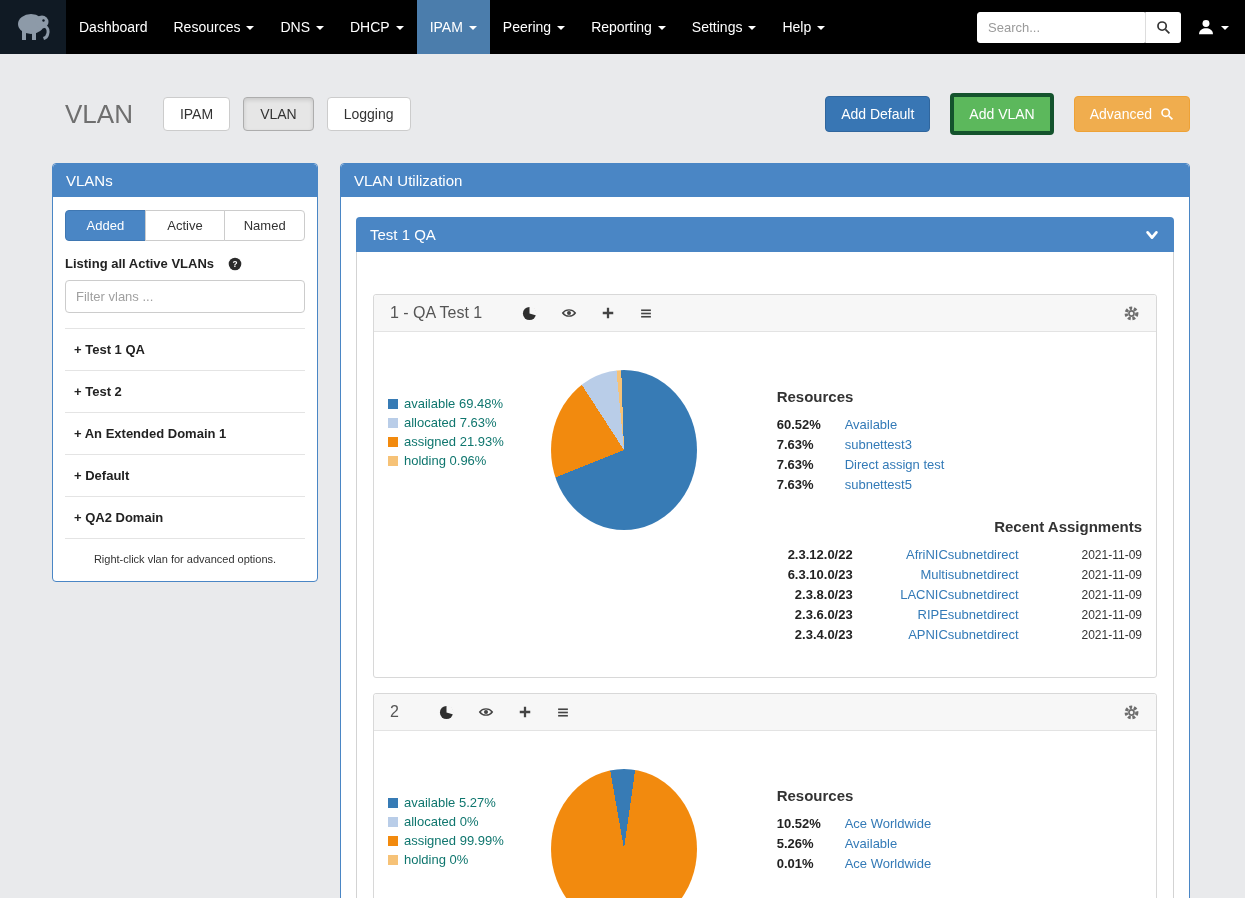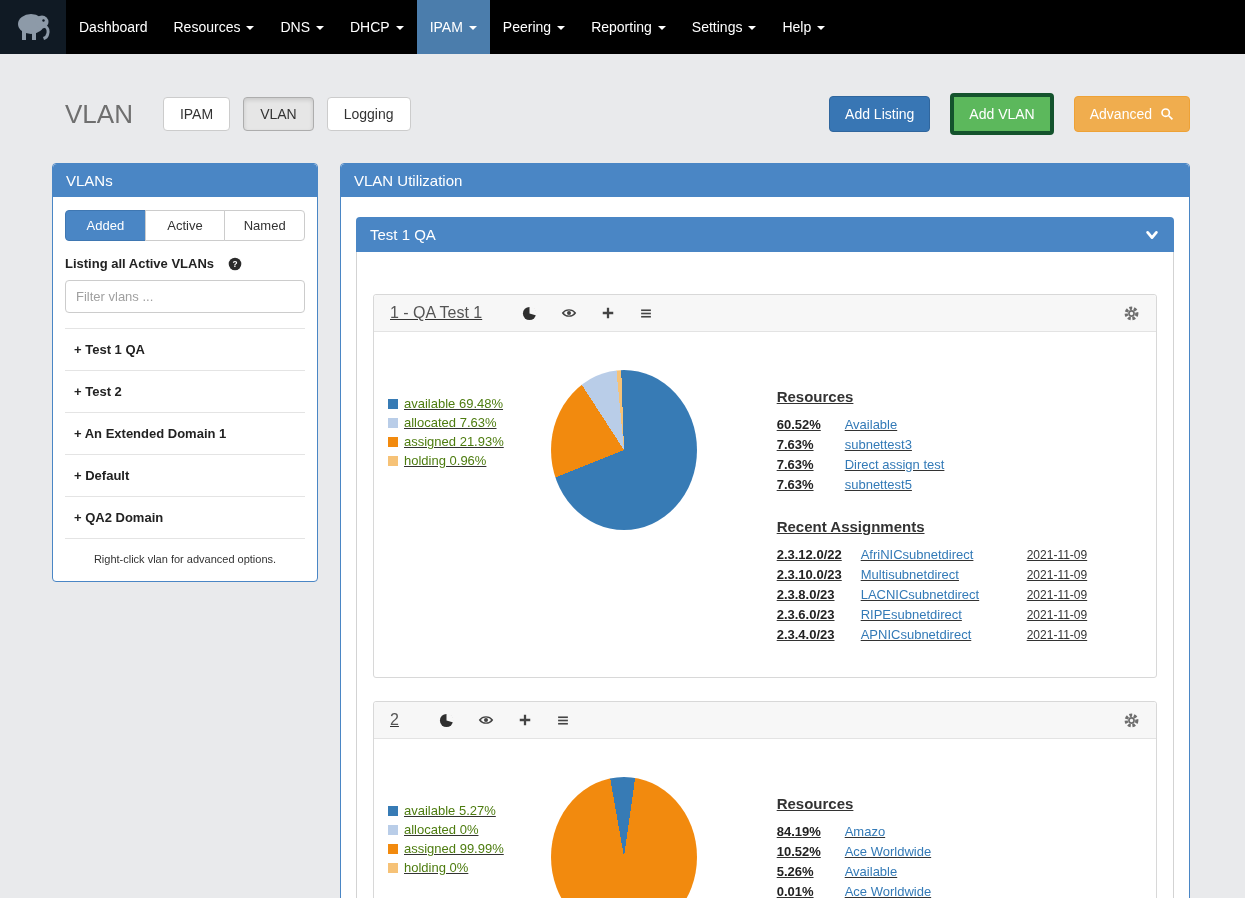--- a/index.html
+++ b/index.html
@@ -45,35 +45,35 @@
   .filter-input::placeholder { color:#a0a0a0; }
   .vlan-list { margin-top:15px; border-top:1px solid #e4e4e4; }
   .vlan-item { padding:13px 9px; font-weight:bold; font-size:13px; color:#222; border-bottom:1px solid #e4e4e4; cursor:pointer; }
   .sidebar-note { text-align:center; font-size:11px; color:#333; padding:14px 0 8px; }
   
   .main-panel { position:absolute; top:163px; left:340px; width:850px; bottom:-60px; background:#fff; border:1px solid #4a86c5; border-radius:4px 4px 0 0; }
   .main-body { padding:20px 15px; }
   .section-hd { background:#4a86c5; color:#fff; font-size:15px; padding:9px 14px; border-radius:4px 4px 0 0; display:flex; align-items:center; justify-content:space-between; cursor:pointer; }
   .section-body { background:#fff; border:1px solid #d3d3d3; border-top:none; padding:42px 16px 24px; }
   
-  .card { border:1px solid #d8d8d8; border-radius:3px; background:#fff; margin-bottom:23px;text-decoration:underline; }
+  .card { border:1px solid #d8d8d8; border-radius:3px; background:#fff; margin-bottom:15px; }
   .card-hd { display:flex; align-items:center; background:#f7f7f7; border-bottom:1px solid #e3e3e3; padding:9px 16px; border-radius:3px 3px 0 0; }
   .card-title { font-size:16px; color:#555; }
   .card-icons { display:flex; align-items:center; gap:24px; margin-left:40px; }
   .icon-btn { display:flex; align-items:center; cursor:pointer; }
   .gear-wrap { margin-left:auto; }
   .card-body { display:flex; padding:24px 14px 30px; }
   .legend { width:178px; padding-top:40px; display:flex; flex-direction:column; gap:4px; }
-  .legend-row { display:flex; align-items:center; gap:6px; font-size:13px; color:#4d7c0f; }
+  .legend-row { display:flex; align-items:center; gap:6px; font-size:13px; color:#0f766e; }
   .legend-sq { width:10px; height:10px; flex:0 0 10px; }
   .pie { width:160px; height:160px; border-radius:50%; margin:14px 0 0 0; }
   .right-col { margin-left:80px; padding-top:32px; width:400px; }
   .col-heading { font-size:15px; font-weight:bold; color:#333; margin:0 0 12px; }
   .res-row { display:grid; grid-template-columns:62px auto; gap:20px 6px; margin-bottom:5px; font-size:13px; }
-  .asg-section { margin-top:26px; }
+  .asg-section { margin-top:26px;text-align:right; }
   .asg-row { display:grid; grid-template-columns:76px 158px auto; gap:15px 8px; margin-bottom:5px; font-size:13px; align-items:baseline; }
   .bold { font-weight:bold; color:#222; }
   .link { color:#337ab7; cursor:pointer; text-decoration:none; }
   .date { font-size:12px; color:#333; }
 </style>
 </head>
 <body>
 
 <div class="navbar">
   <div class="logo-box">
@@ -116,30 +116,46 @@
       </a>
     <a class="nav-item">
         <span>Settings</span>
         <span class="navcaret"></span>
       </a>
     <a class="nav-item">
         <span>Help</span>
         <span class="navcaret"></span>
       </a>
   </div>
+  <div class="nav-right">
+    <input class="search-input" placeholder="Search..." style="">
+    <div class="search-btn">
+      <svg width="15" height="15" viewBox="0 0 16 16">
+        <circle cx="6.5" cy="6.5" r="4.4" fill="none" stroke="#333" stroke-width="1.8"></circle>
+        <line x1="10" y1="10" x2="14.3" y2="14.3" stroke="#333" stroke-width="1.8"></line>
+      </svg>
+    </div>
+    <div class="user-menu">
+      <svg width="18" height="18" viewBox="0 0 16 16" fill="#fff">
+        <circle cx="8" cy="4.8" r="3.1"></circle>
+        <path d="M1.8 14.4 C1.8 10.8 5 9.2 8 9.2 C11 9.2 14.2 10.8 14.2 14.4 Z"></path>
+      </svg>
+      <span class="navcaret"></span>
+    </div>
+  </div>
 </div>
 
 <div class="page-head">
   <h1 class="page-title">VLAN</h1>
   <button class="tab-btn">IPAM</button>
   <button class="tab-btn active">VLAN</button>
   <button class="tab-btn">Logging</button>
   <div class="head-actions">
     <button class="btn btn-blue">
-        <span>Add Listing</span>
+        <span>Add Default</span>
       </button>
     <button class="btn btn-green">
         <span>Add VLAN</span>
       </button>
     <button class="btn btn-amber">
       <span>Advanced</span>
       <svg width="14" height="14" viewBox="0 0 16 16">
         <circle cx="6.5" cy="6.5" r="4.2" fill="none" stroke="#fff" stroke-width="1.9"></circle>
         <line x1="10" y1="10" x2="14.2" y2="14.2" stroke="#fff" stroke-width="1.9"></line>
       </svg>
@@ -265,21 +281,21 @@
                 <a class="link">subnettest5</a>
               </div>
             <div class="asg-section">
               <div class="col-heading">Recent Assignments</div>
               <div class="asg-row">
                   <span class="bold">2.3.12.0/22</span>
                   <a class="link">AfriNICsubnetdirect</a>
                   <span class="date">2021-11-09</span>
                 </div>
               <div class="asg-row">
-                  <span class="bold">2.3.10.0/23</span>
+                  <span class="bold">6.3.10.0/23</span>
                   <a class="link">Multisubnetdirect</a>
                   <span class="date">2021-11-09</span>
                 </div>
               <div class="asg-row">
                   <span class="bold">2.3.8.0/23</span>
                   <a class="link">LACNICsubnetdirect</a>
                   <span class="date">2021-11-09</span>
                 </div>
               <div class="asg-row">
                   <span class="bold">2.3.6.0/23</span>
@@ -348,24 +364,20 @@
               </div>
             <div class="legend-row">
                 <span class="legend-sq" style="background: rgb(246, 194, 119);"></span>
                 <span>holding 0%</span>
               </div>
           </div>
           <div class="pie" style="background: conic-gradient(from -10deg, rgb(55, 123, 181) 0%, rgb(55, 123, 181) 5.00665%, rgb(242, 138, 14) 5.00665%, rgb(242, 138, 14) 100%);"></div>
           <div class="right-col">
             <div class="col-heading">Resources</div>
             <div class="res-row">
-                <span class="bold">84.19%</span>
-                <a class="link">Amazo</a>
-              </div>
-            <div class="res-row">
                 <span class="bold">10.52%</span>
                 <a class="link">Ace  Worldwide</a>
               </div>
             <div class="res-row">
                 <span class="bold">5.26%</span>
                 <a class="link">Available</a>
               </div>
             <div class="res-row">
                 <span class="bold">0.01%</span>
                 <a class="link">Ace  Worldwide</a>

